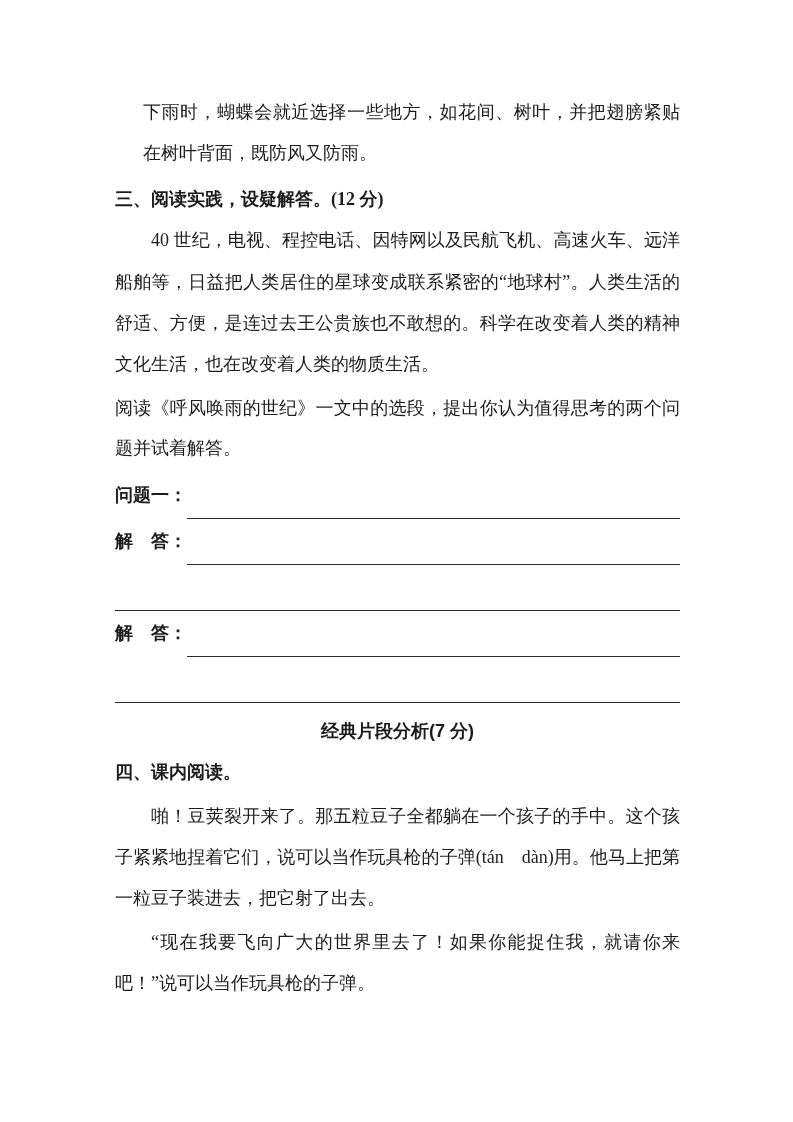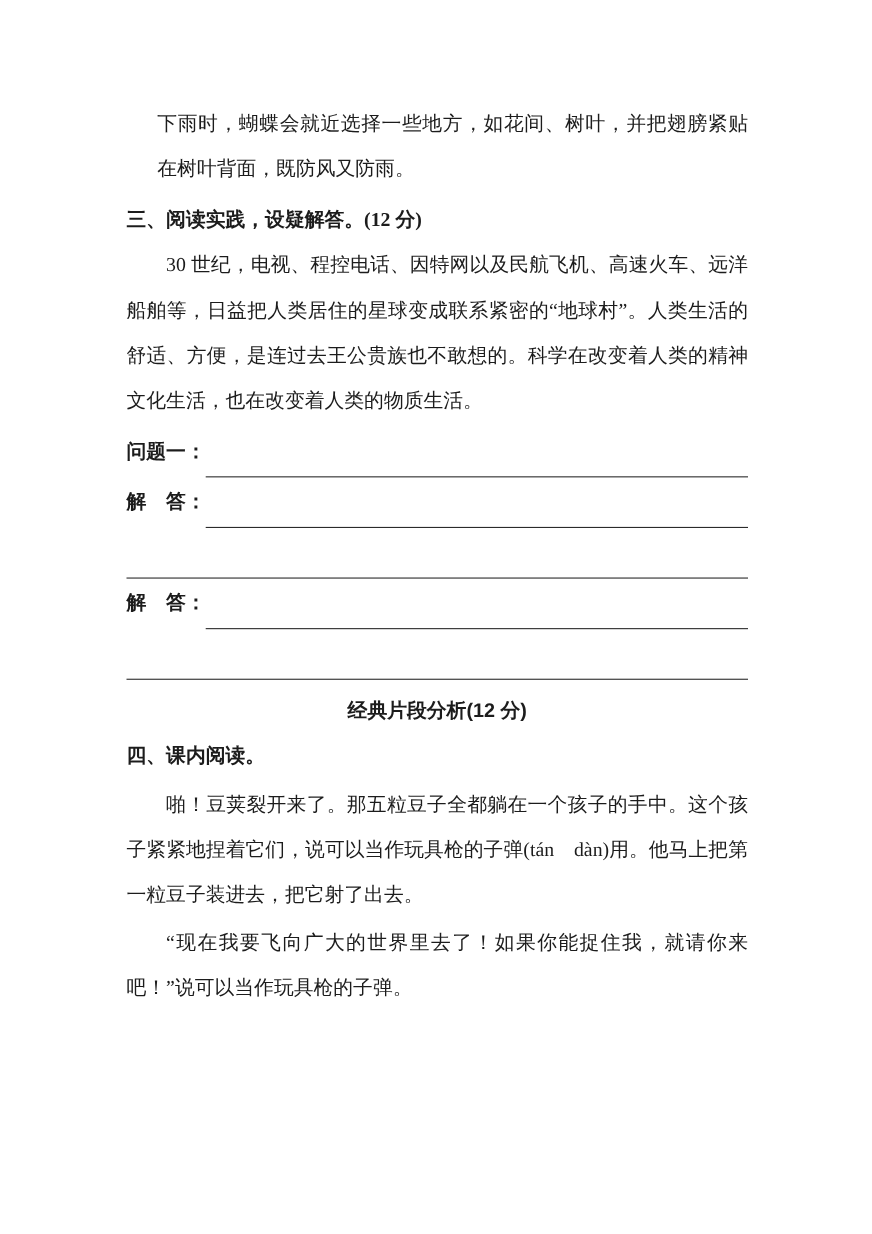--- a/index.html
+++ b/index.html
@@ -66,22 +66,23 @@
 </style>
 </head>
 <body>
 
 <div class="page">
 
   <p class="kaiti answer-cont">下雨时，蝴蝶会就近选择一些地方，如花间、树叶，并把翅膀紧贴在树叶背面，既防风又防雨。</p>
 
   <div class="sec-heading">三、阅读实践，设疑解答。(12 分)</div>
 
-  <p class="kaiti indent passage-para">30 世纪，电视、程控电话、因特网以及民航飞机、高速火车、远洋船舶等，日益把人类居住的星球变成联系紧密的“地球村”。人类生活的舒适、方便，是连过去王公贵族也不敢想的。科学在改变着人类的精神文化生活，也在改变着人类的物质生活。</p>
+  <p class="kaiti indent passage-para">40 世纪，电视、程控电话、因特网以及民航飞机、高速火车、远洋船舶等，日益把人类居住的星球变成联系紧密的“地球村”。人类生活的舒适、方便，是连过去王公贵族也不敢想的。科学在改变着人类的精神文化生活，也在改变着人类的物质生活。</p>
 
+  <p class="instruction">阅读《呼风唤雨的世纪》一文中的选段，提出你认为值得思考的两个问题并试着解答。</p>
 
   <div class="qa-row">
     <span class="qa-label">问题一：</span>
     <span class="blank"></span>
   </div>
 
   <div class="qa-row">
     <span class="qa-label">解　答：</span>
     <span class="blank"></span>
   </div>
@@ -93,21 +94,21 @@
 
   <div class="qa-row">
     <span class="qa-label">解　答：</span>
     <span class="blank"></span>
   </div>
 
   <div class="qa-row">
     <span class="blank"></span>
   </div>
 
-  <div class="center-title">经典片段分析(12 分)</div>
+  <div class="center-title">经典片段分析(7 分)</div>
 
   <div class="sec-heading sec4-heading">四、课内阅读。</div>
 
   <p class="kaiti indent passage-para">啪！豆荚裂开来了。那五粒豆子全都躺在一个孩子的手中。这个孩子紧紧地捏着它们，说可以当作玩具枪的子弹(tán　dàn)用。他马上把第一粒豆子装进去，把它射了出去。</p>
 
   <p class="kaiti indent passage-para">“现在我要飞向广大的世界里去了！如果你能捉住我，就请你来吧！”说可以当作玩具枪的子弹。</p>
 
 </div>
 
 </body></html>

